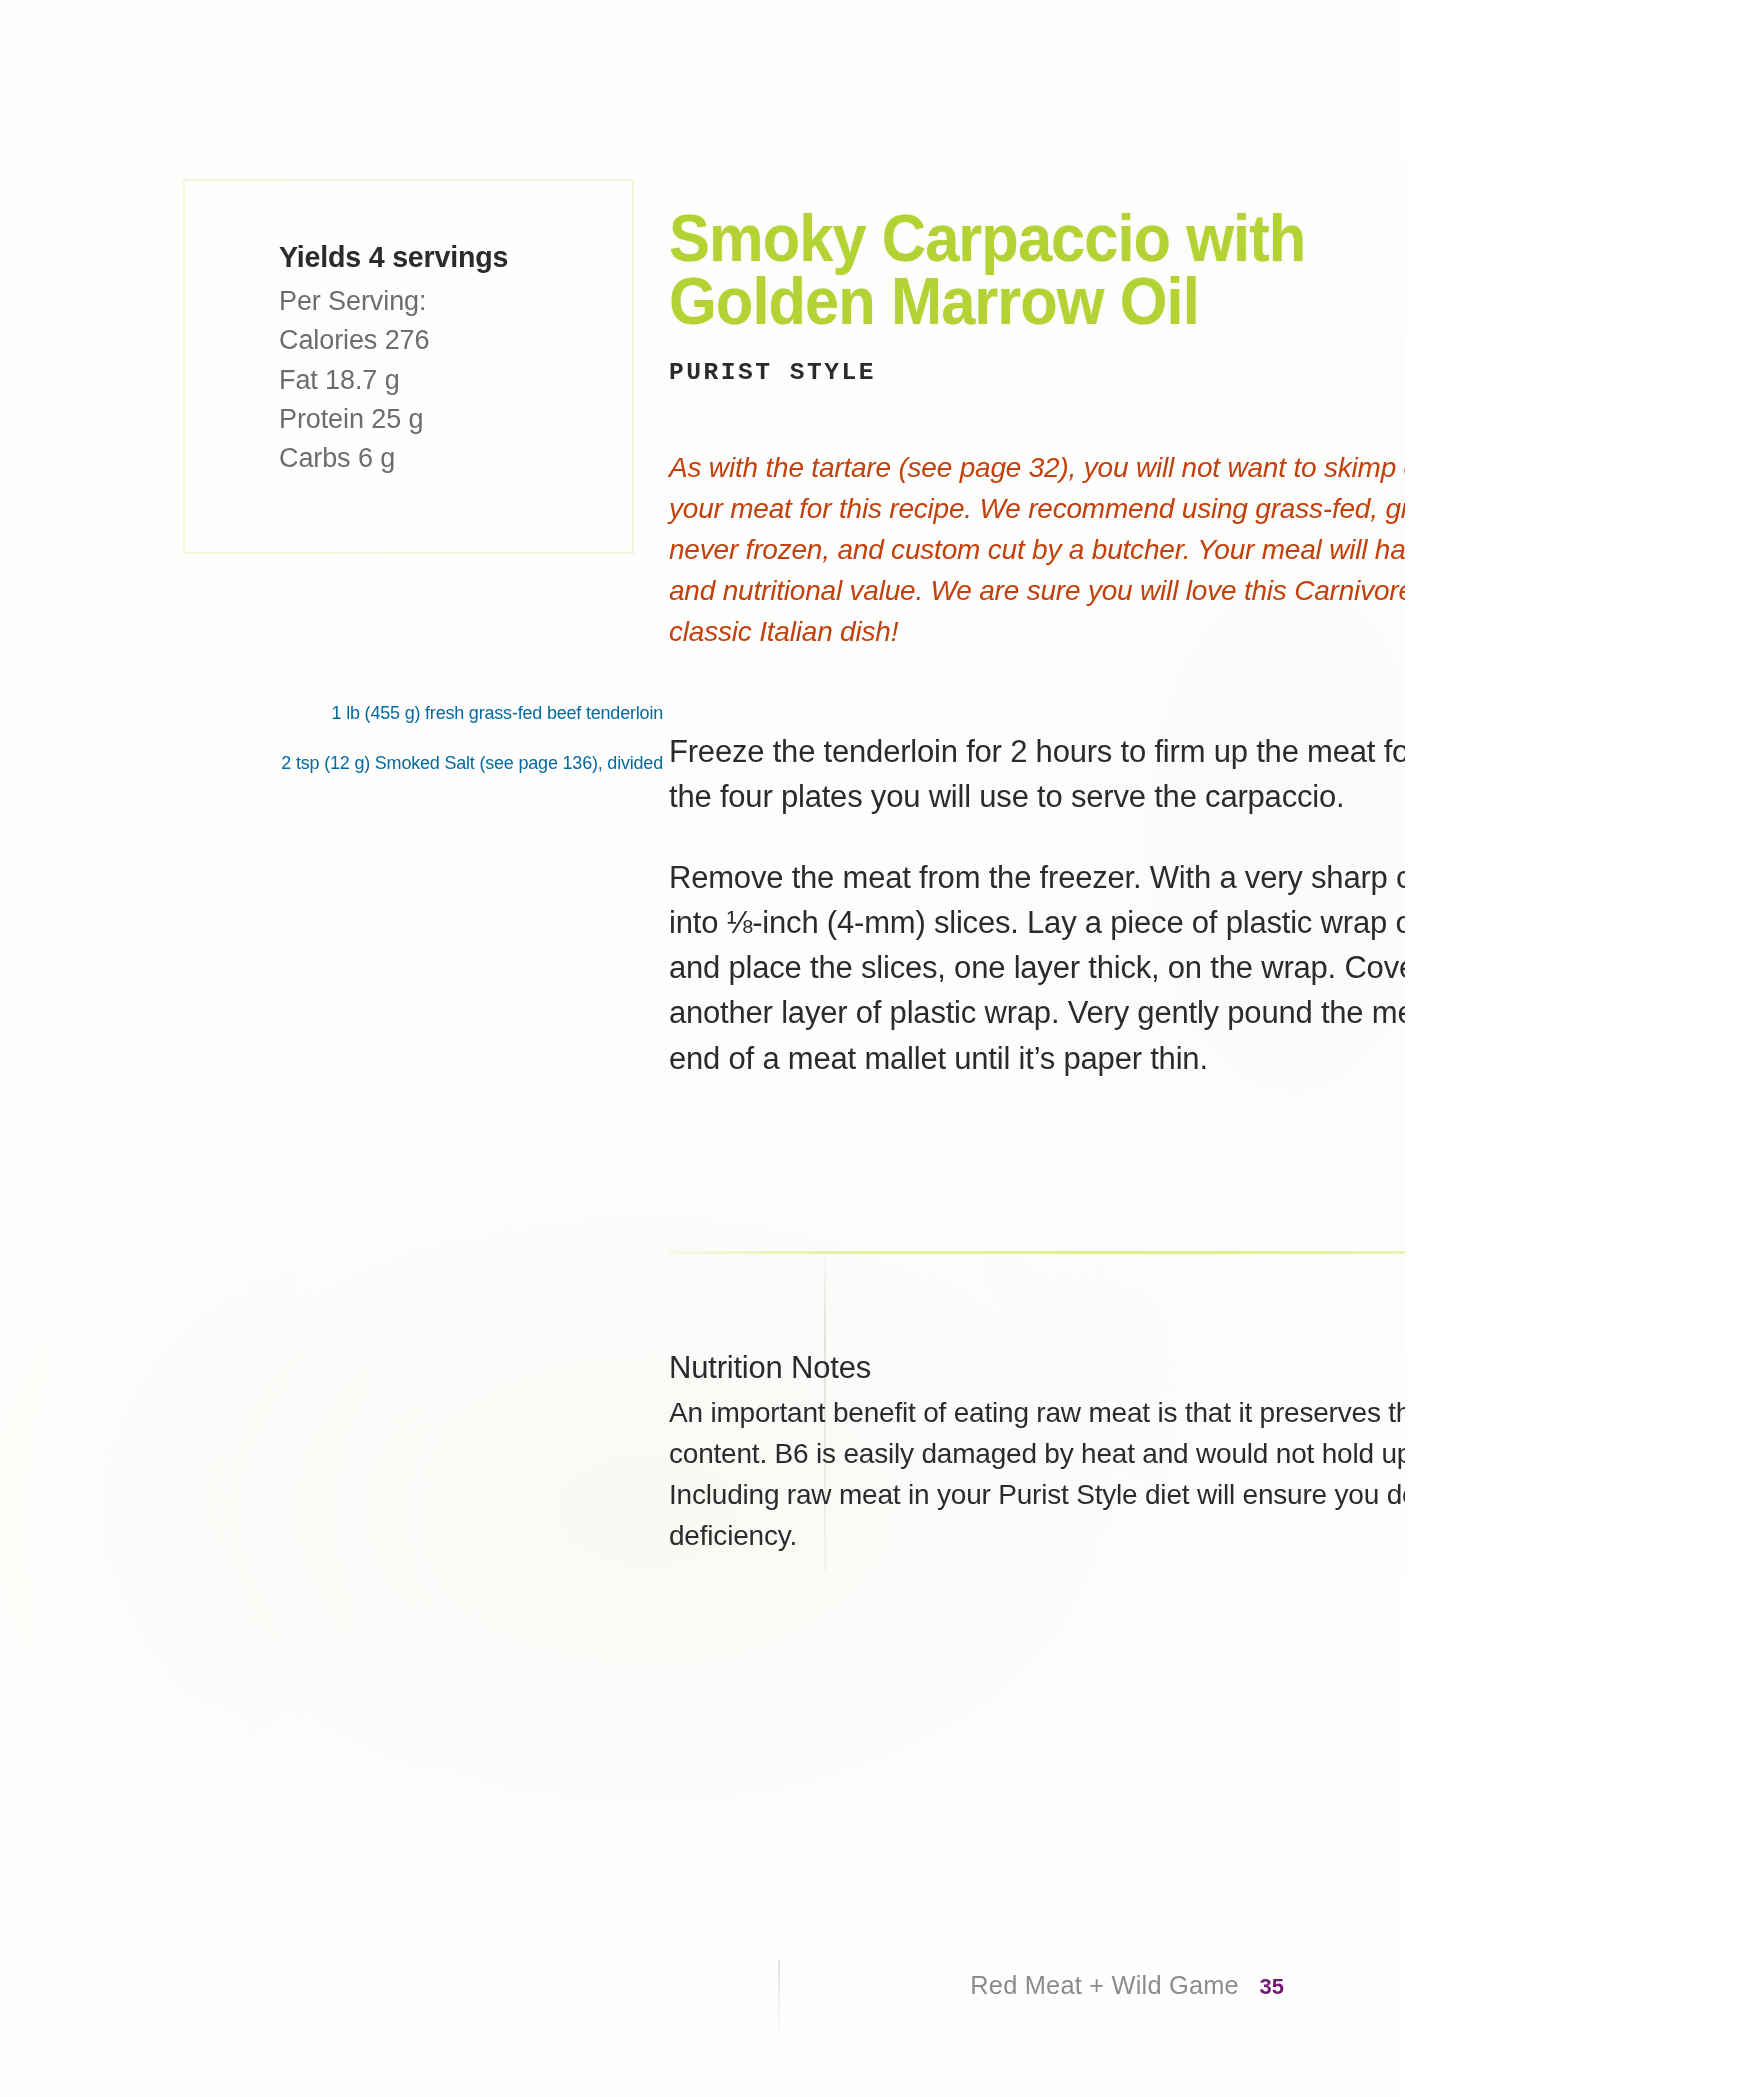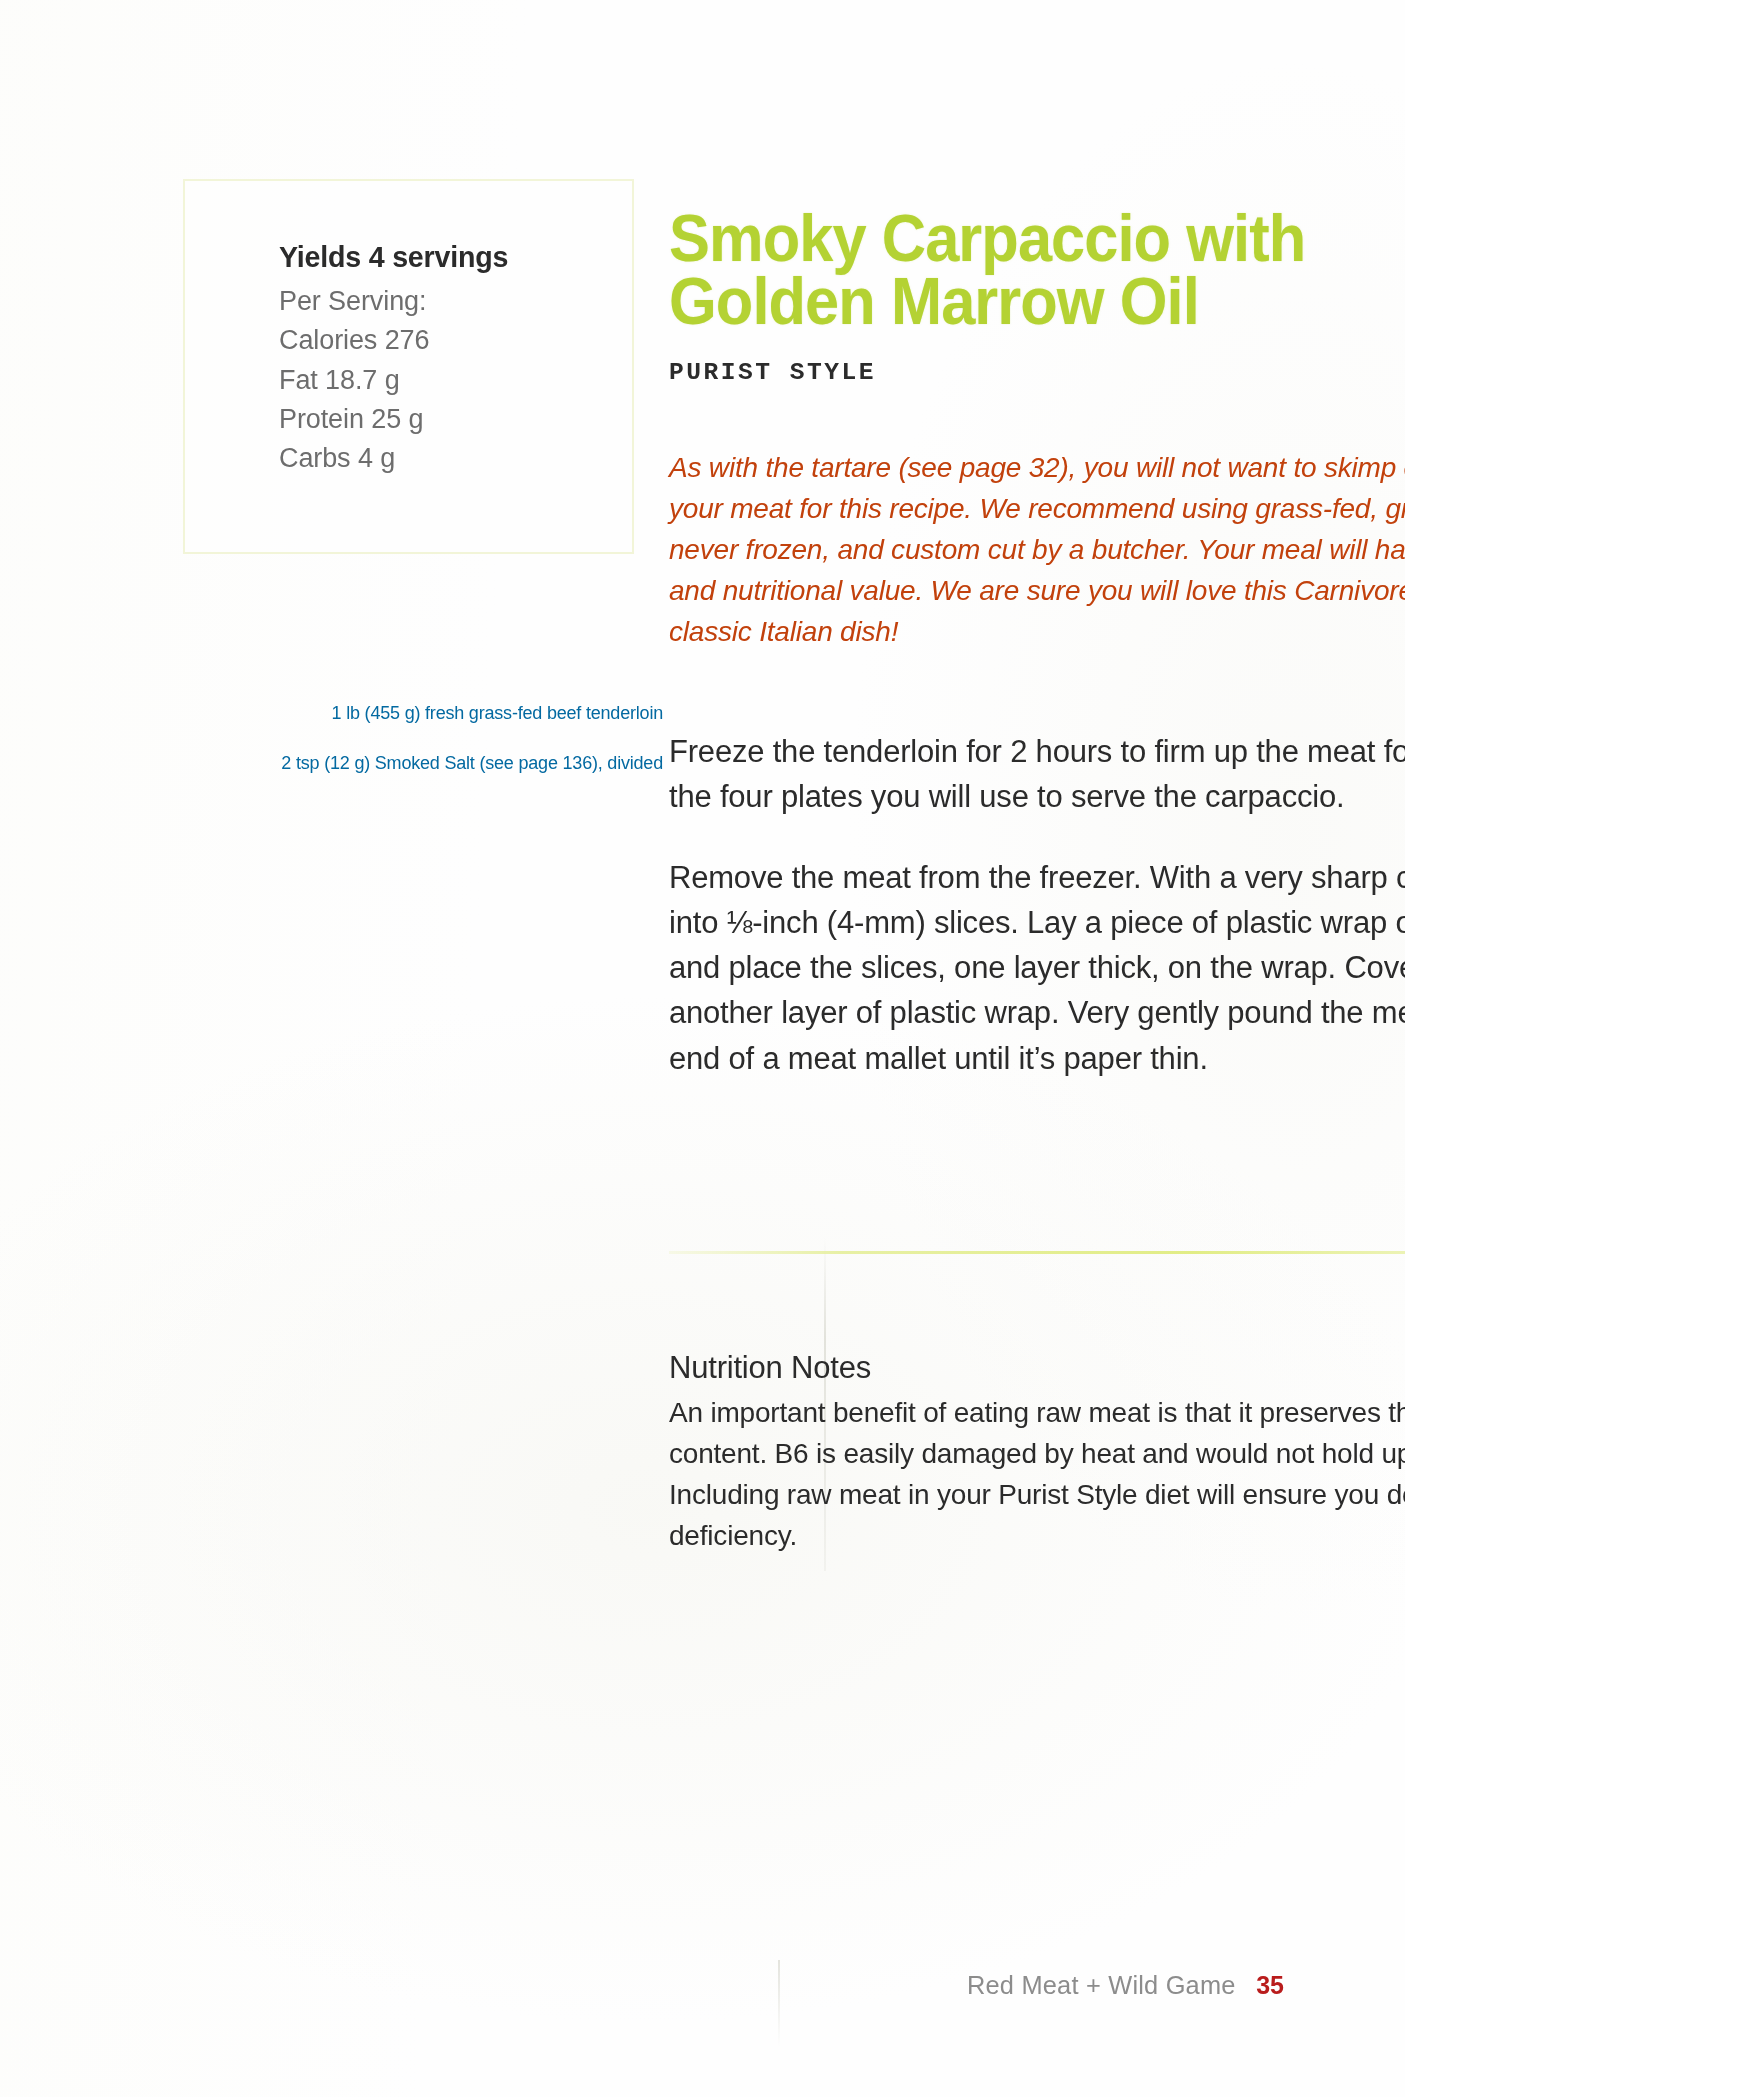--- a/index.html
+++ b/index.html
@@ -227,23 +227,23 @@
     gap: 20.6px;
     margin-left: 48px;
   }
   .footer-section {
     font-size: 25.4px;
     font-weight: 300;
     color: #8c8c8c;
     letter-spacing: 0.2px;
   }
   .footer-page {
-    font-size: 25px;
+    font-size: 22px;
     font-weight: 700;
-    color: #b91c1c;
+    color: #701a75;
   }
 </style>
 </head>
 <body>
 
 <div class="page">
 
   <div class="scan-grain"></div>
   <div class="scan-crease"></div>
   <div class="scan-fiber"></div>
@@ -251,21 +251,21 @@
   <div class="left-col">
 
     <div class="nutrition-box">
       <div class="nutrition-inner">
         <div class="yields-line">Yields 4 servings</div>
         <ul class="nutrition-list">
           <li>Per Serving:</li>
           <li>Calories 276</li>
           <li>Fat 18.7 g</li>
           <li>Protein 25 g</li>
-          <li>Carbs 4 g</li>
+          <li>Carbs 6 g</li>
         </ul>
       </div>
     </div>
 
     <div class="ingredients">
       <p>1 lb (455 g) fresh grass-fed beef tenderloin</p>
       <p>2 tsp (12 g) Smoked Salt (see page 136), divided</p>
     </div>
 
   </div>

